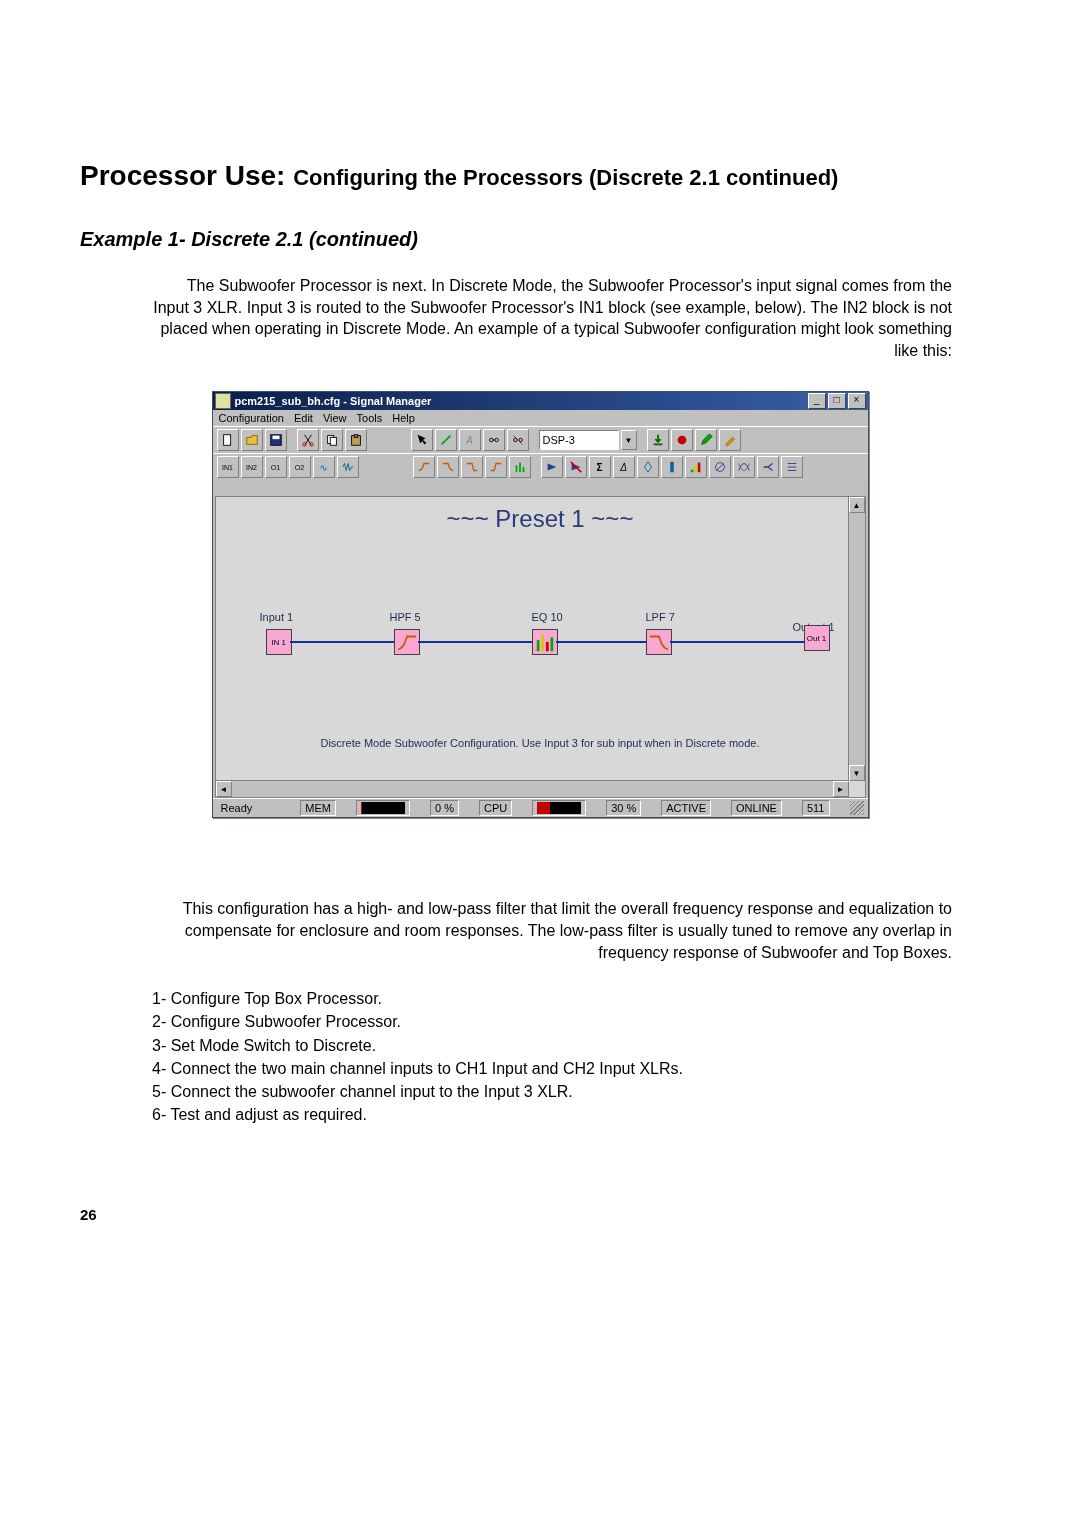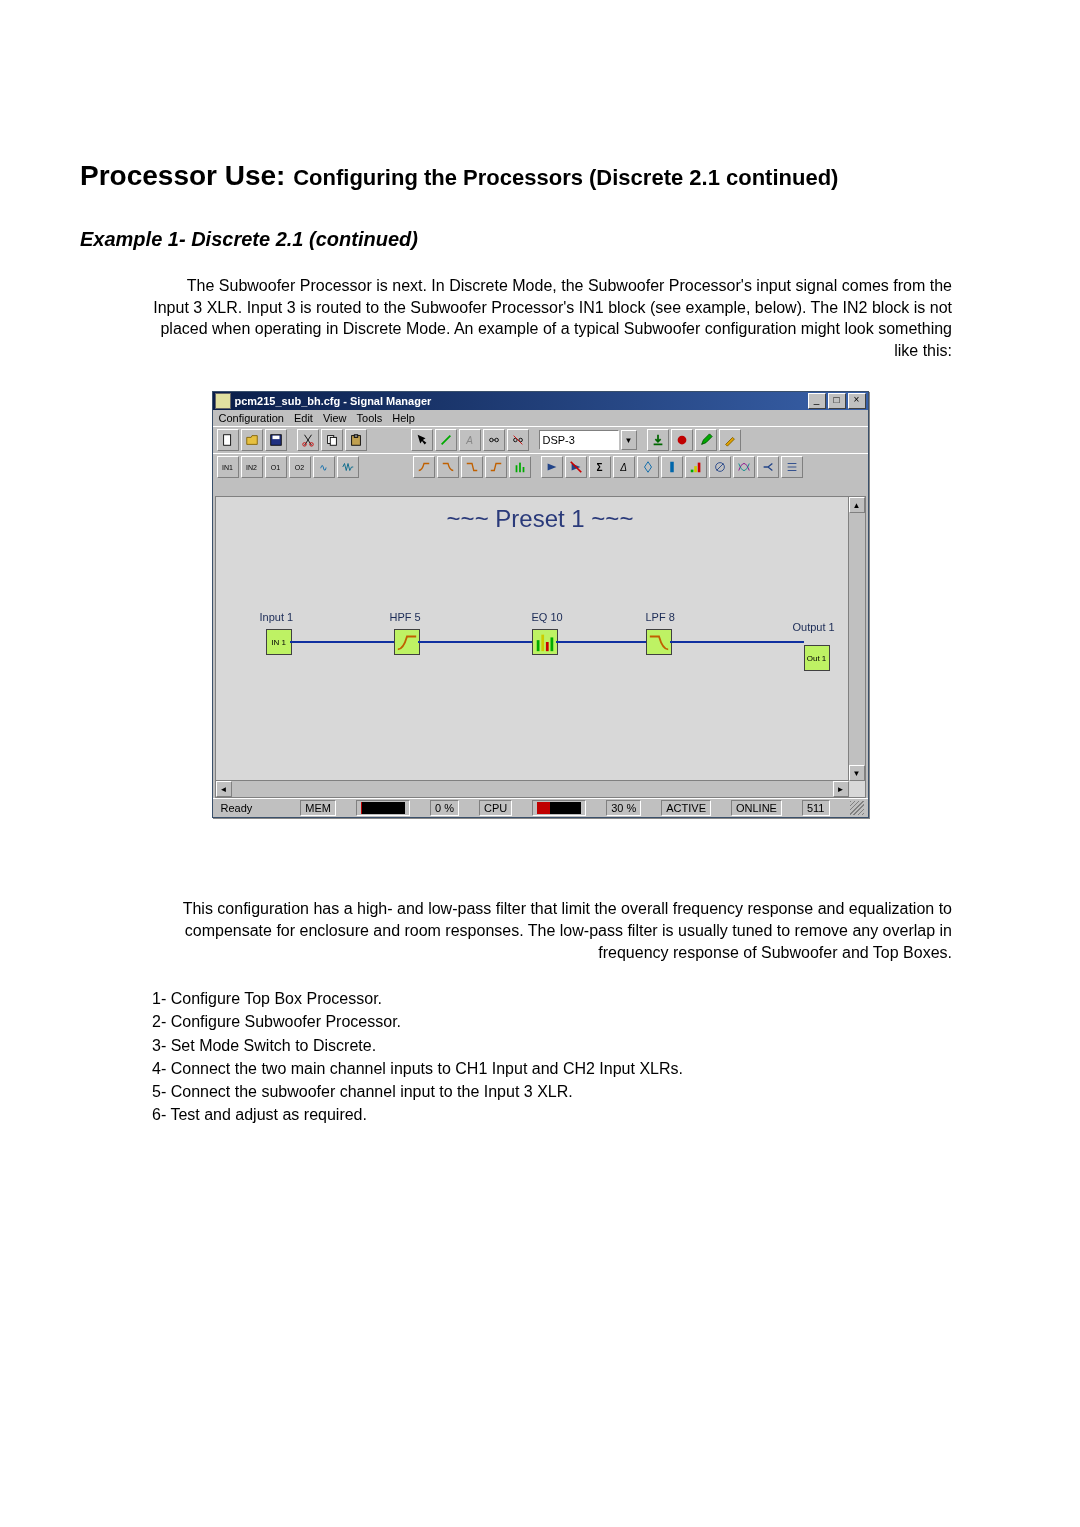--- a/index.html
+++ b/index.html
@@ -163,21 +163,21 @@
     font-size: 24px;
   }
   .node-label {
     position: absolute;
     color: #1a2a55;
     font-size: 11px;
   }
   .node {
     position: absolute;
     width: 24px; height: 24px;
-    background: #bef264;
+    background: #f9a8d4;
     border: 1px solid #404040;
     display: flex;
     align-items: center;
     justify-content: center;
     font-size: 9px;
     color: #000;
   }
   .wire {
     position: absolute;
     height: 2px;
@@ -473,21 +473,21 @@
     </div>
 
     <div class="canvas-wrap">
       <div class="dot-grid"></div>
 
       <div class="preset-label">~~~ Preset 1 ~~~</div>
 
       <div class="node-label" style="left:44px; top:114px;">Input 1</div>
       <div class="node-label" style="left:174px;top:114px;">HPF 5</div>
       <div class="node-label" style="left:316px;top:114px;">EQ 10</div>
-      <div class="node-label" style="left:430px;top:114px;">LPF 8</div>
+      <div class="node-label" style="left:430px;top:114px;">LPF 7</div>
       <div class="node-label" style="left:577px;top:124px;">Output 1</div>
 
       <div class="node" style="left:50px; top:132px;font-size:8px;line-height:9px;text-align:center;">
           <span>IN 1</span>
         </div>
       <div class="node" style="left:178px;top:132px;">
         <svg viewBox="0 0 24 24" width="22" height="22">
             <path d="M2 20 Q8 20 12 6 L22 6" fill="none" stroke="#c06000" stroke-width="2"></path>
           </svg>
       </div>
@@ -497,29 +497,30 @@
             <rect x="8" y="4" width="3" height="18" fill="#cc0"></rect>
             <rect x="13" y="12" width="3" height="10" fill="#c00"></rect>
             <rect x="18" y="7" width="3" height="15" fill="#0a0"></rect>
           </svg>
       </div>
       <div class="node" style="left:430px;top:132px;">
         <svg viewBox="0 0 24 24" width="22" height="22">
             <path d="M2 6 L12 6 Q16 20 22 20" fill="none" stroke="#c06000" stroke-width="2"></path>
           </svg>
       </div>
-      <div class="node" style="left:588px;top:148px;font-size:8px;line-height:9px;text-align:right;">
+      <div class="node" style="left:588px;top:128px;font-size:8px;line-height:9px;text-align:right;">
           <span>Out 1</span>
         </div>
 
       <div class="wire" style="left:74px; top:144px; width:104px;"></div>
       <div class="wire" style="left:202px;top:144px; width:114px;"></div>
       <div class="wire" style="left:340px;top:144px; width:90px;"></div>
       <div class="wire" style="left:454px;top:144px; width:134px;"></div>
 
+      <div class="caption-line" style="top:240px;">Discrete Mode Subwoofer Configuration. Use Input 3 for sub input when in Discrete mode.</div>
 
       <div class="vscroll">
         <div class="sb-btn top">▲</div>
         <div class="sb-btn bot">▼</div>
       </div>
       <div class="hscroll">
         <div class="sb-btn lft">◄</div>
         <div class="sb-btn rgt">►</div>
       </div>
     </div>
@@ -552,13 +553,14 @@
 
   <div class="checklist">
     <div>1- Configure Top Box Processor.</div>
     <div>2- Configure Subwoofer Processor.</div>
     <div>3- Set Mode Switch to Discrete.</div>
     <div>4- Connect the two main channel inputs to CH1 Input and CH2 Input XLRs.</div>
     <div>5- Connect the subwoofer channel input to the Input 3 XLR.</div>
     <div>6- Test and adjust as required.</div>
   </div>
 
+  <div class="page-number">26</div>
 </div>
 
 </body></html>

